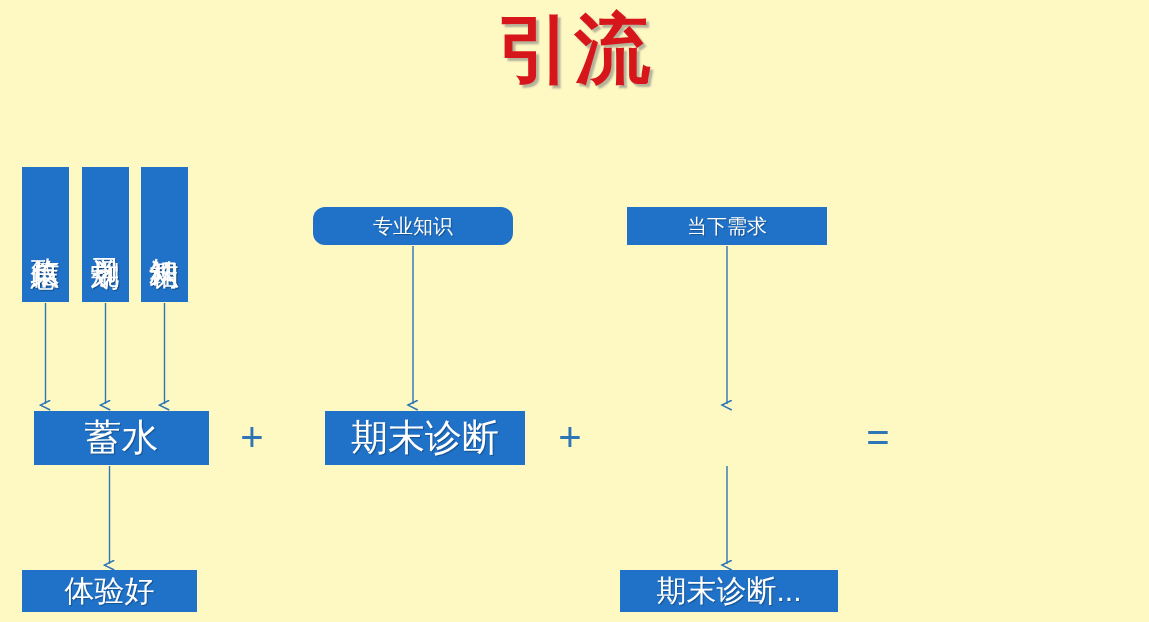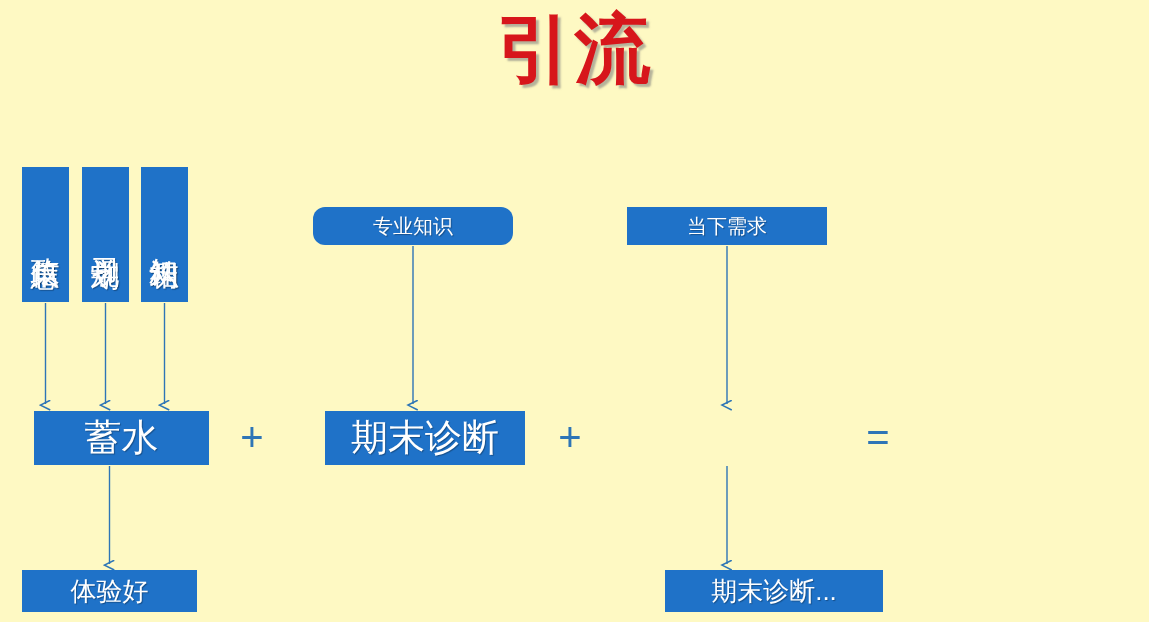--- a/index.html
+++ b/index.html
@@ -61,21 +61,21 @@
   }
 
   .node.small-cap {
     font-size: 20px;
   }
   .node.big-cap {
     font-size: 37px;
     margin-left: 12px;
   }
   .node.mid-cap {
-    font-size: 26px;
+    font-size: 30px;
   }
 
   
   .operator {
     position: absolute;
     color: #2E75B6;
     font-size: 40px;
     line-height: 40px;
     font-weight: 400;
     text-align: center;
@@ -154,17 +154,17 @@
   <div class="operator" style="left:550px; top:417px; width:40px;">+</div>
 
 
   <div class="operator" style="left:858px; top:417px; width:40px;">=</div>
 
 
   <div class="node mid-cap" style="left:22px; top:570px; width:175px; height:42px;">
     <span>体验好</span>
   </div>
 
-  <div class="node mid-cap" style="left:620px; top:570px; width:218px; height:42px;margin-left:45px;">
+  <div class="node mid-cap" style="left:620px; top:570px; width:218px; height:42px;">
     <span>期末诊断...</span>
   </div>
 
 </div>
 
 </body></html>

